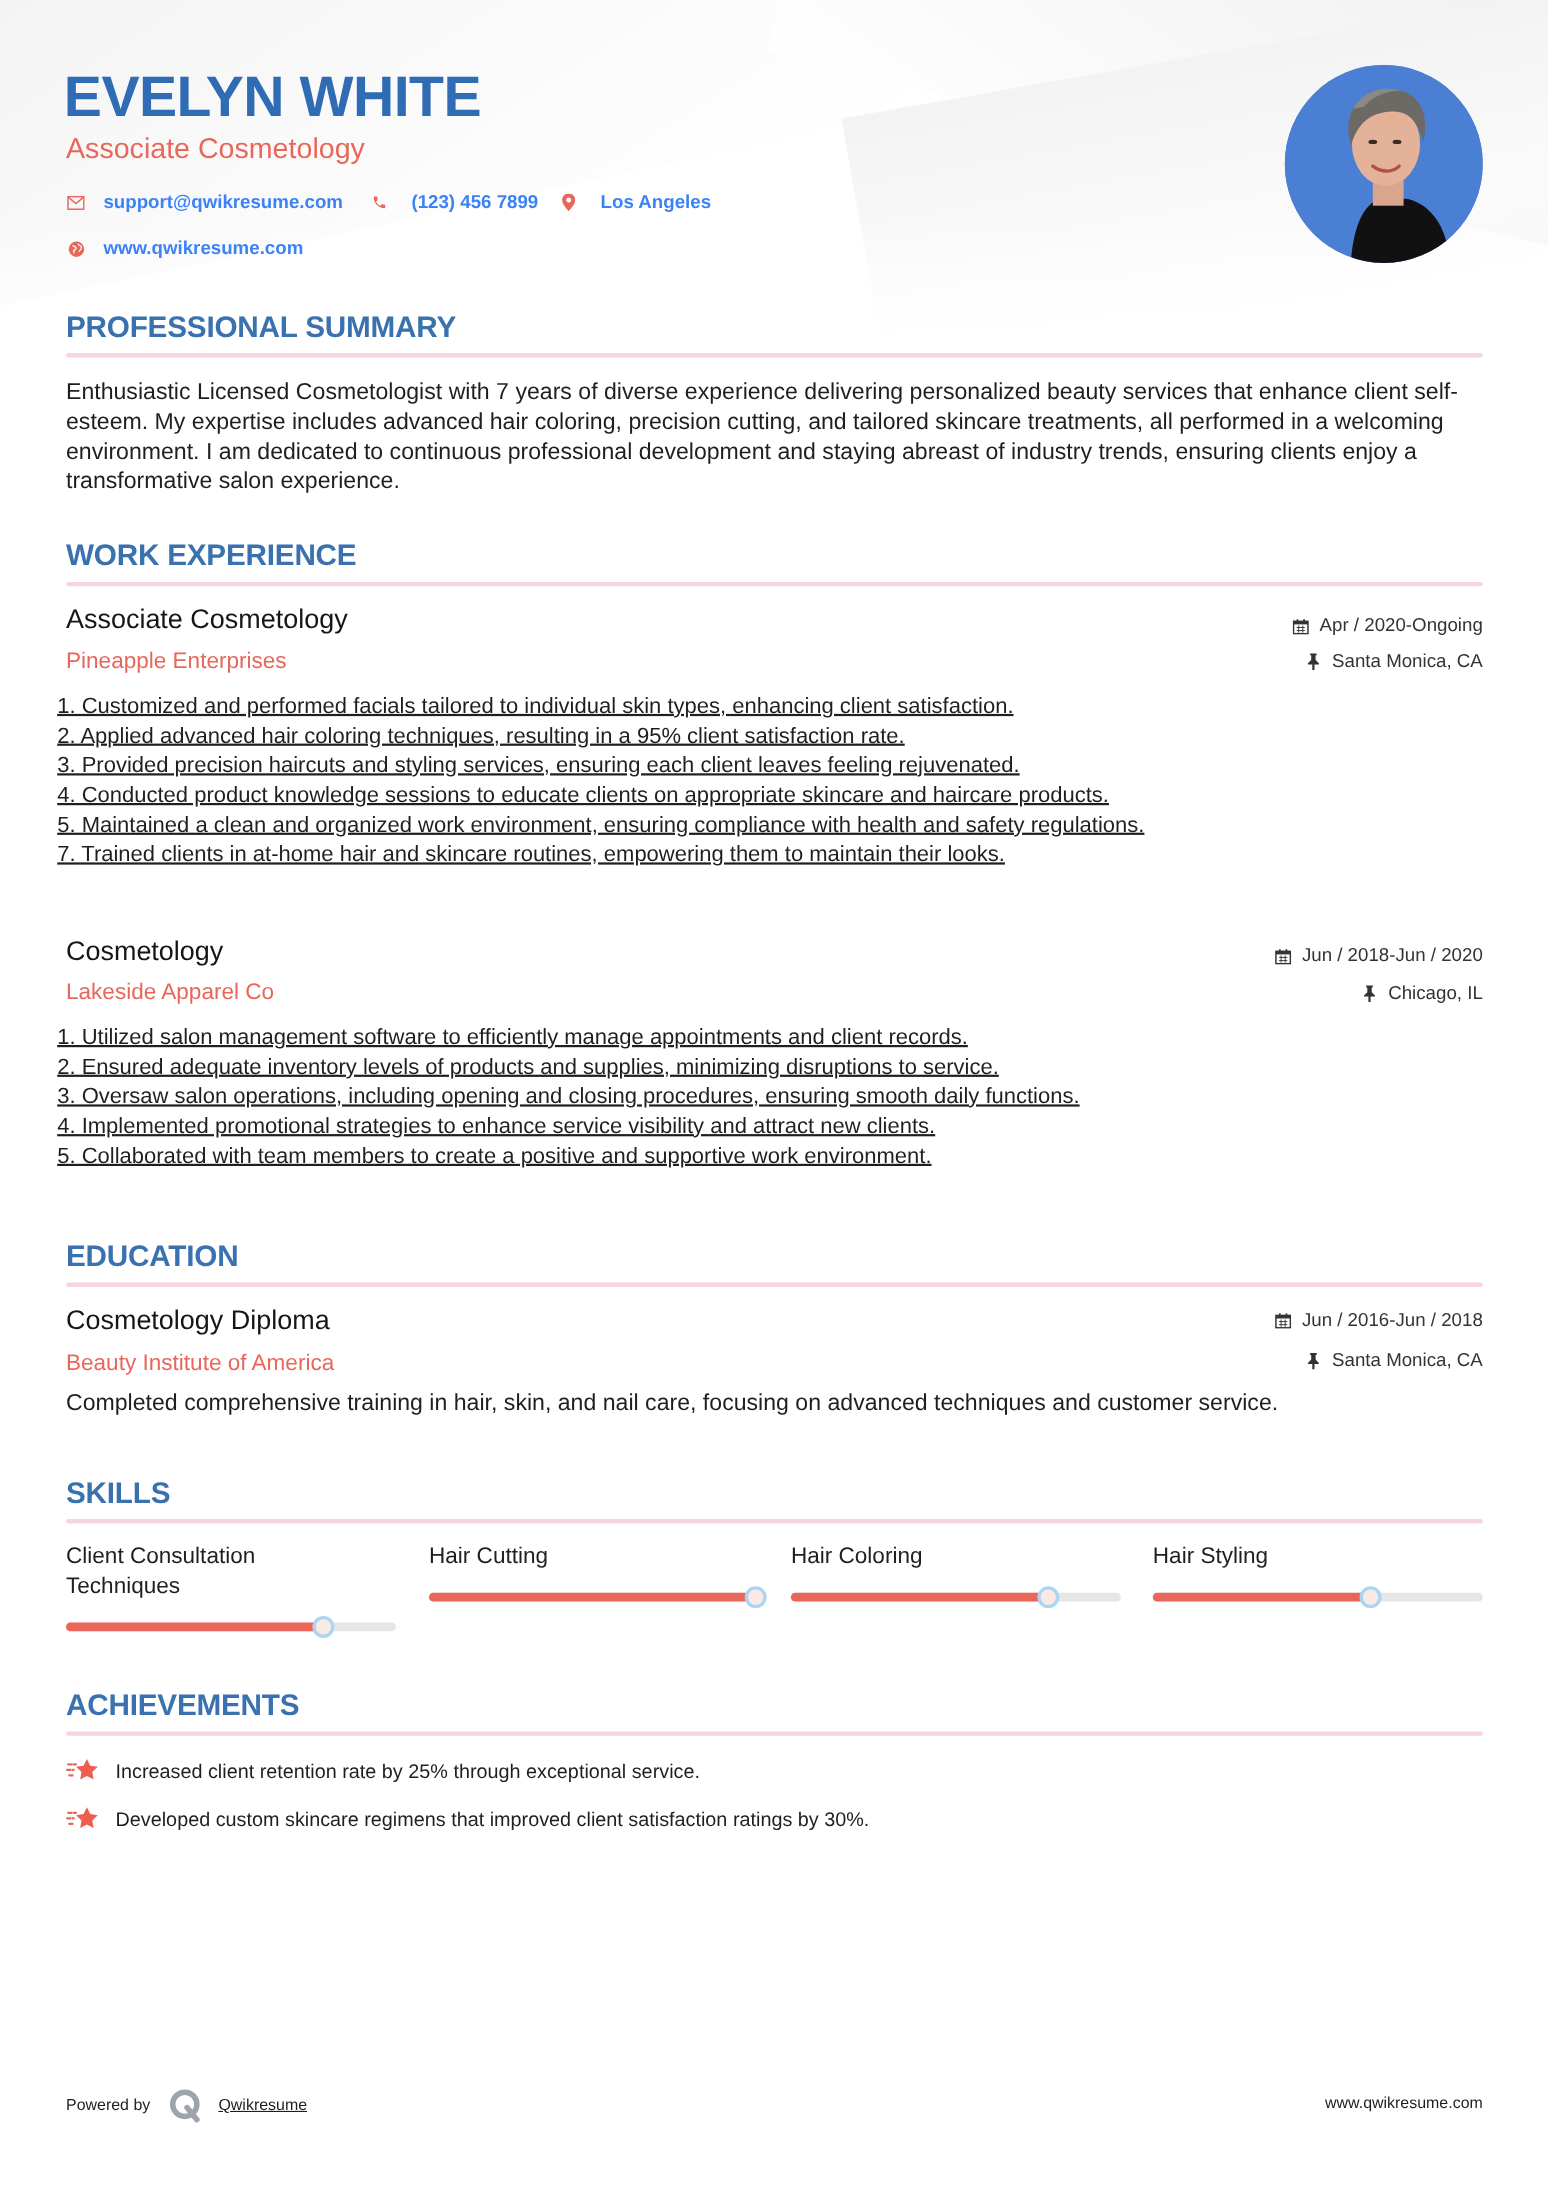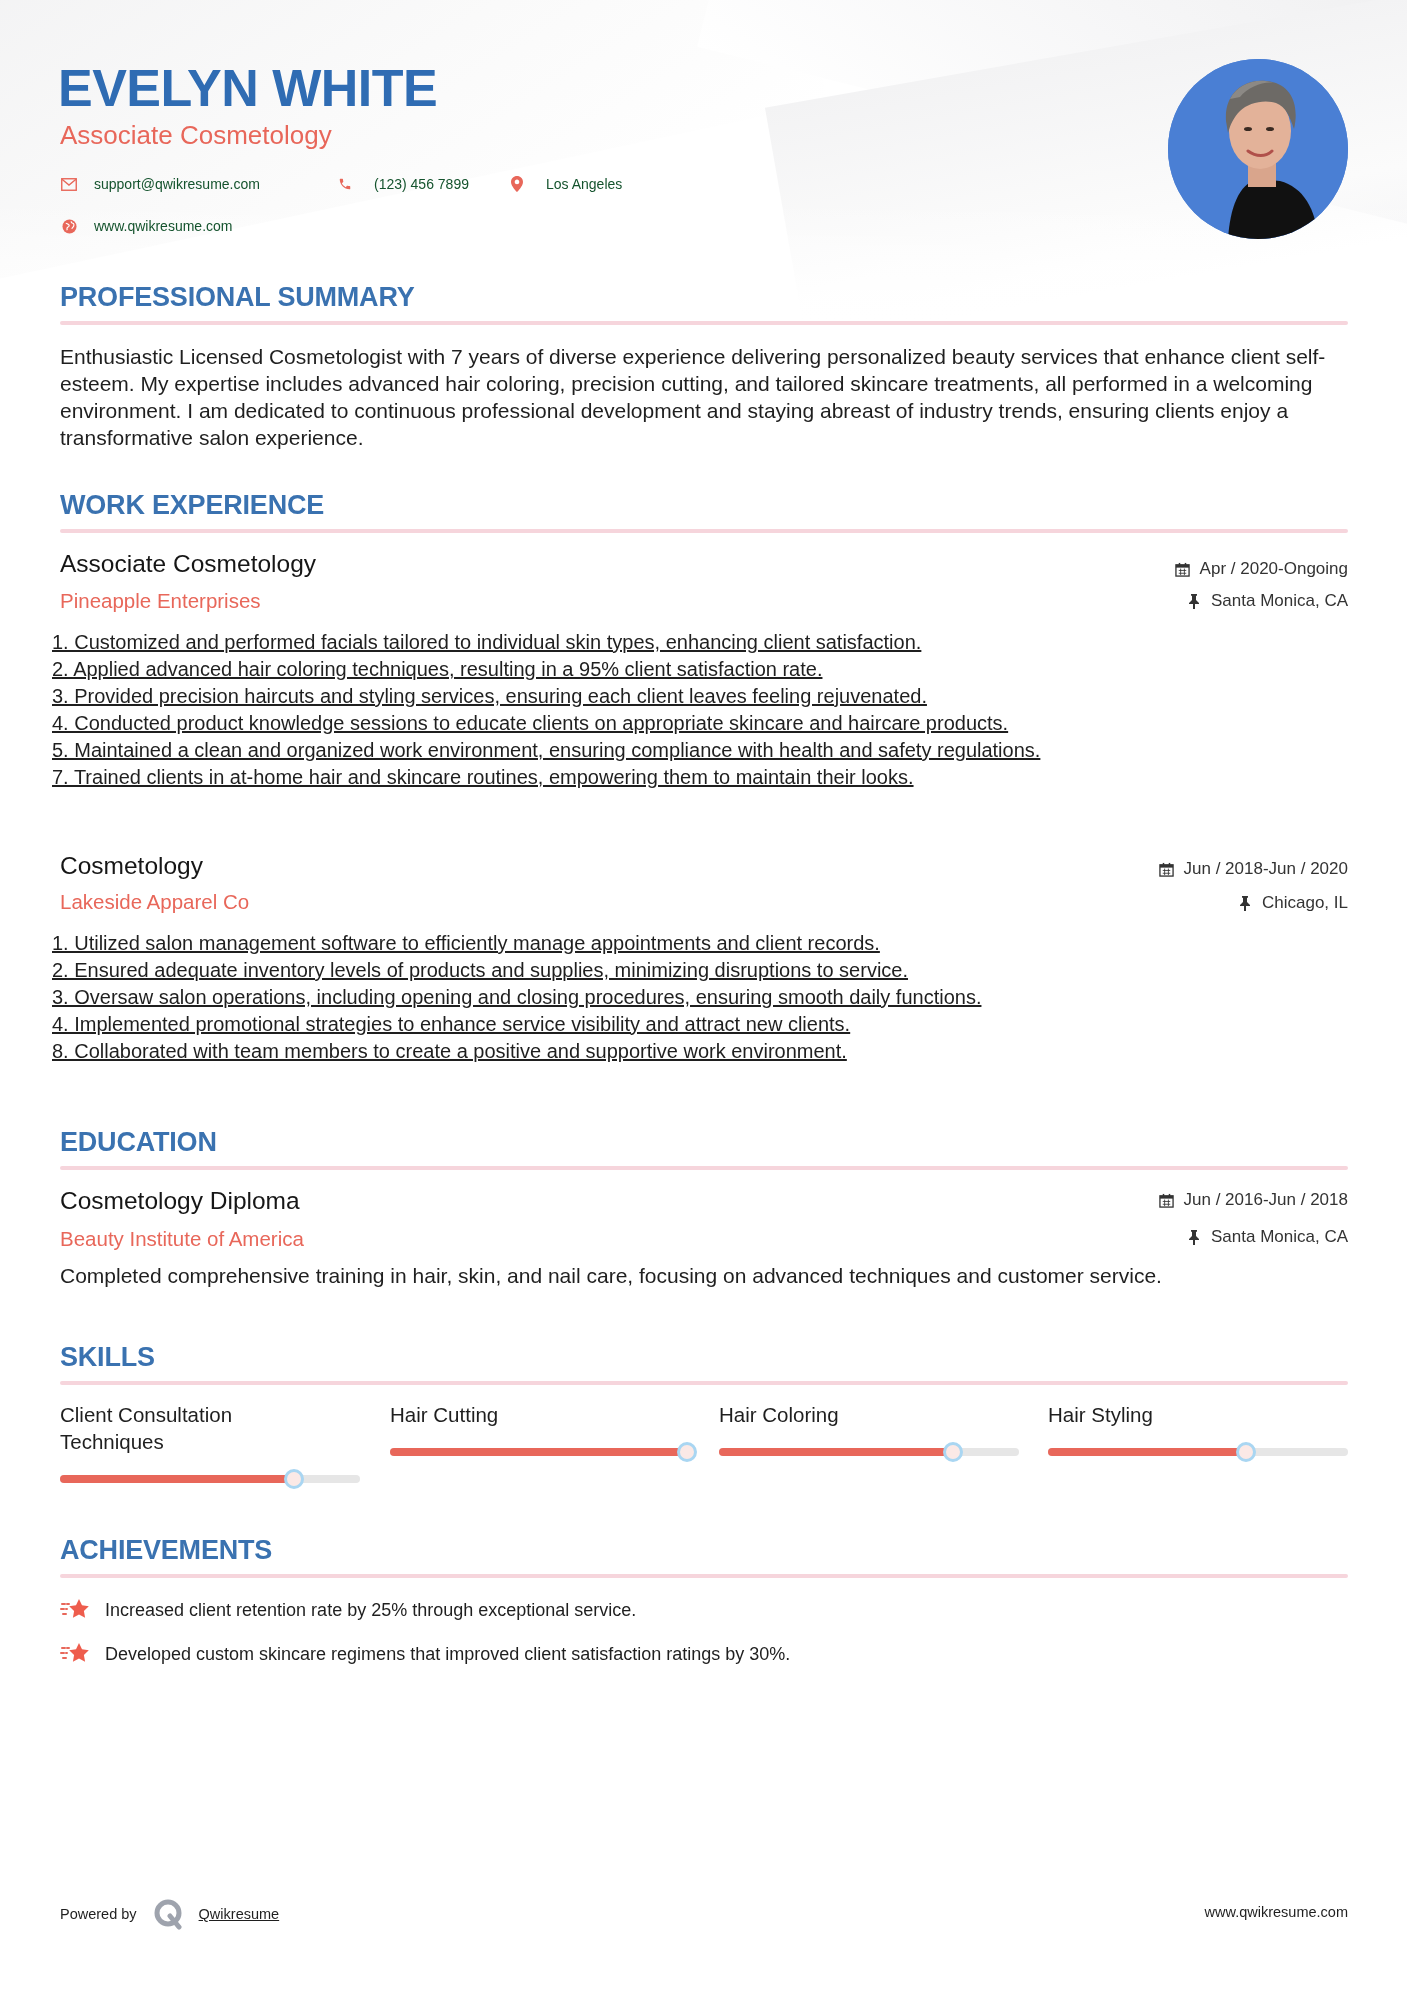--- a/index.html
+++ b/index.html
@@ -11,21 +11,21 @@
   .bg-deco .s2 { position: absolute; left: 720px; top: -140px; width: 900px; height: 300px; background: linear-gradient(200deg, #ececed 0%, #f6f6f7 55%, #ffffff 100%); transform: rotate(14deg); }
   .bg-deco .s3 { position: absolute; left: 780px; top: 40px; width: 760px; height: 240px; background: linear-gradient(180deg, #f3f3f4 0%, #fbfbfb 70%, rgba(255,255,255,0) 100%); transform: rotate(-10deg); }
   .bg-deco .fade { position: absolute; left: 0; top: 200px; width: 1407px; height: 120px; background: linear-gradient(180deg, rgba(255,255,255,0) 0%, #ffffff 100%); }
 
   .page { position: absolute; left: 0; top: 0; width: 1407px; height: 1990px; z-index: 1; }
   .abs { position: absolute; white-space: nowrap; }
 
   .name { left: 58px; top: 58px; font-size: 52px; font-weight: 700; color: #2f6cb3; letter-spacing: -0.5px; line-height: 60px; }
   .subtitle { left: 60px; top: 120px; font-size: 26px; color: #e8675a; line-height: 30px; }
 
-  .contact { top: 172px; height: 24px; display: flex; align-items: center; font-size: 14px; color: #14532d; }
+  .contact { top: 172px; height: 24px; display: flex; align-items: center; font-size: 17px; color: #3b82f6; font-weight: bold; }
   .contact .ico { width: 18px; height: 18px; display: inline-flex; align-items: center; justify-content: center; color: #e8675a; }
   .contact .txt { margin-left: 16px; }
 
   .photo { position: absolute; left: 1168px; top: 59px; width: 180px; height: 180px; border-radius: 50%; background: #4a7fd4; overflow: hidden; }
 
   .sec-title { left: 60px; font-size: 27px; font-weight: 700; color: #3a72b0; line-height: 32px; letter-spacing: -0.2px; }
   .sec-line { position: absolute; left: 60px; width: 1288px; height: 4px; background: #f6d5dc; border-radius: 2px; }
 
   .para { position: absolute; left: 60px; width: 1290px; font-size: 21px; line-height: 27px; color: #1f1f1f; white-space: normal; }
 
@@ -173,21 +173,21 @@
           <path d="M3 1h6v1.5L8 3v4l3 3v1H7v5H5v-5H1v-1l3-3V3L3 2.5z" fill="#333"></path>
         </svg>
     </span>
     <span>Chicago, IL</span>
   </div>
   <div class="list" style="top:930px;">
     <div class="li">1. Utilized salon management software to efficiently manage appointments and client records.</div>
     <div class="li">2. Ensured adequate inventory levels of products and supplies, minimizing disruptions to service.</div>
     <div class="li">3. Oversaw salon operations, including opening and closing procedures, ensuring smooth daily functions.</div>
     <div class="li">4. Implemented promotional strategies to enhance service visibility and attract new clients.</div>
-    <div class="li">8. Collaborated with team members to create a positive and supportive work environment.</div>
+    <div class="li">5. Collaborated with team members to create a positive and supportive work environment.</div>
   </div>
 
   <div class="abs sec-title" style="top:1126px;">EDUCATION</div>
   <div class="sec-line" style="top:1166px;"></div>
   <div class="abs job-title" style="top:1186px;">Cosmetology Diploma</div>
   <div class="abs meta" style="top:1189px;">
     <span class="mico">
       <svg width="15" height="15" viewBox="0 0 16 16">
           <rect x="1" y="3" width="14" height="12" fill="none" stroke="#333" stroke-width="1.4"></rect>
           <rect x="1" y="3" width="14" height="3" fill="#333"></rect>

